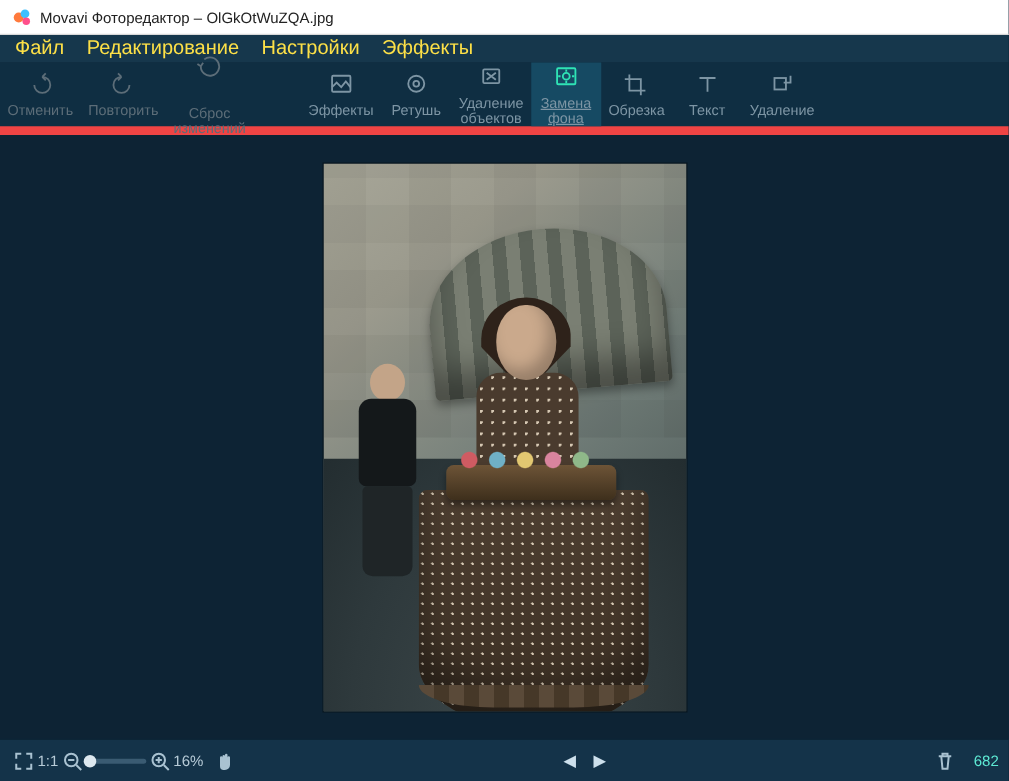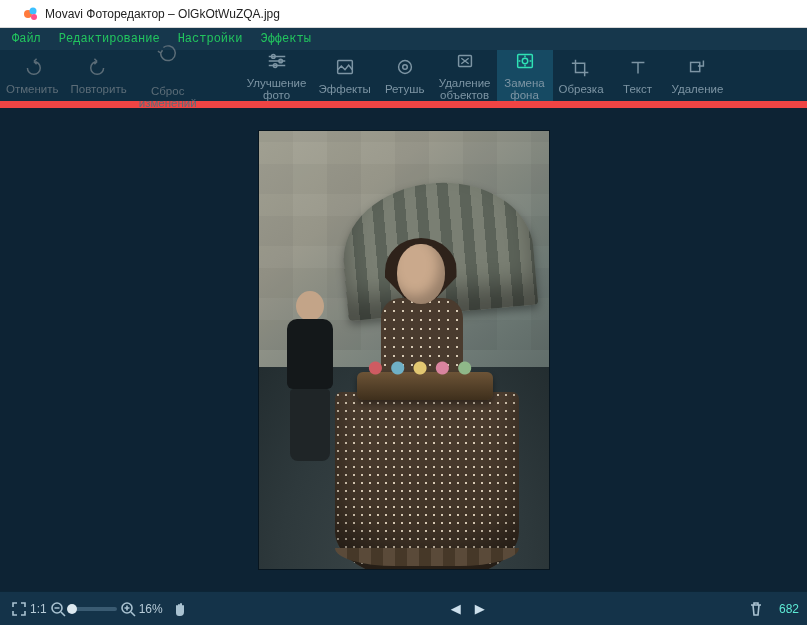--- a/index.html
+++ b/index.html
@@ -13,44 +13,43 @@
     color: #c8d4db;
     user-select: none;
   }
   
   .titlebar {
     height: 28px;
     background: #ffffff;
     border-bottom: 1px solid #d9d9d9;
     display: flex;
     align-items: center;
-    padding: 0 23px;
+    padding: 0 10px;
     gap: 6px;
     color: #222;
   }
   .titlebar .logo {
     width: 16px; height: 16px; position: relative;
   }
   .titlebar .logo svg { width: 16px; height: 16px; }
   .titlebar .title-text { font-size: 12px; }
   
   .menubar {
     height: 22px;
     background: #16374c;
     display: flex;
     align-items: center;
     padding: 0 4px;
     gap: 2px;
   }
   .menu-item {
-    color: #22c55e;
+    color: #fde047;
     padding: 2px 8px;
-    font-size: 12px;
+    font-size: 16px;
     border-radius: 2px;
-    font-family: Liberation Mono, monospace;
   }
   
   .toolbar {
     height: 58px;
     background: #0f2e42;
     display: flex;
     align-items: stretch;
     color: #7d95a4;
     border-bottom: 7px solid #ef4444;
   }
@@ -64,20 +63,21 @@
     min-width: 56px;
     text-align: center;
     line-height: 1.05;
     position: relative;
     white-space: nowrap;
   }
   .toolbar .tool.disabled { color: #5c6d78; }
   .toolbar .tool .lbl { font-size: 11.5px; }
   .toolbar .tool.selected {
     background: #164a63;
+    text-decoration: underline;
   }
   .toolbar .gap-flex { flex: 0 0 38px; }
   .toolbar .tool svg { width: 22px; height: 20px; fill: none; stroke: currentColor; stroke-width: 1.6; }
   
   .canvas-area {
     position: relative;
     background: #0d2334;
     width: 100%;
     height: calc(625px - 28px - 22px - 58px - 34px);
     display: flex;
@@ -277,32 +277,20 @@
       <svg viewBox="0 0 24 20">
           <path d="M4 10a8 8 0 1 0 3-6M4 10l-3-2M4 10l2-3"></path>
         </svg>
     </span>
     <span class="lbl" style="white-space:pre;margin-top:16px;">Сброс
 изменений</span>
   </div>
 
   <div class="gap-flex"></div>
 
-  <div class="tool">
-    <span>
-      <svg viewBox="0 0 24 20">
-          <path d="M3 5h18M3 10h18M3 15h18"></path>
-          <circle cx="8" cy="5" r="2"></circle>
-          <circle cx="16" cy="10" r="2"></circle>
-          <circle cx="10" cy="15" r="2"></circle>
-        </svg>
-    </span>
-    <span class="lbl" style="white-space:pre;">Улучшение
-фото</span>
-  </div>
   <div class="tool">
     <span>
       <svg viewBox="0 0 24 20">
           <rect x="4" y="3" width="16" height="14" rx="1"></rect>
           <path d="M4 13l4-4 4 4 4-5 4 5"></path>
         </svg>
     </span>
     <span class="lbl">Эффекты</span>
   </div>
   <div class="tool">

